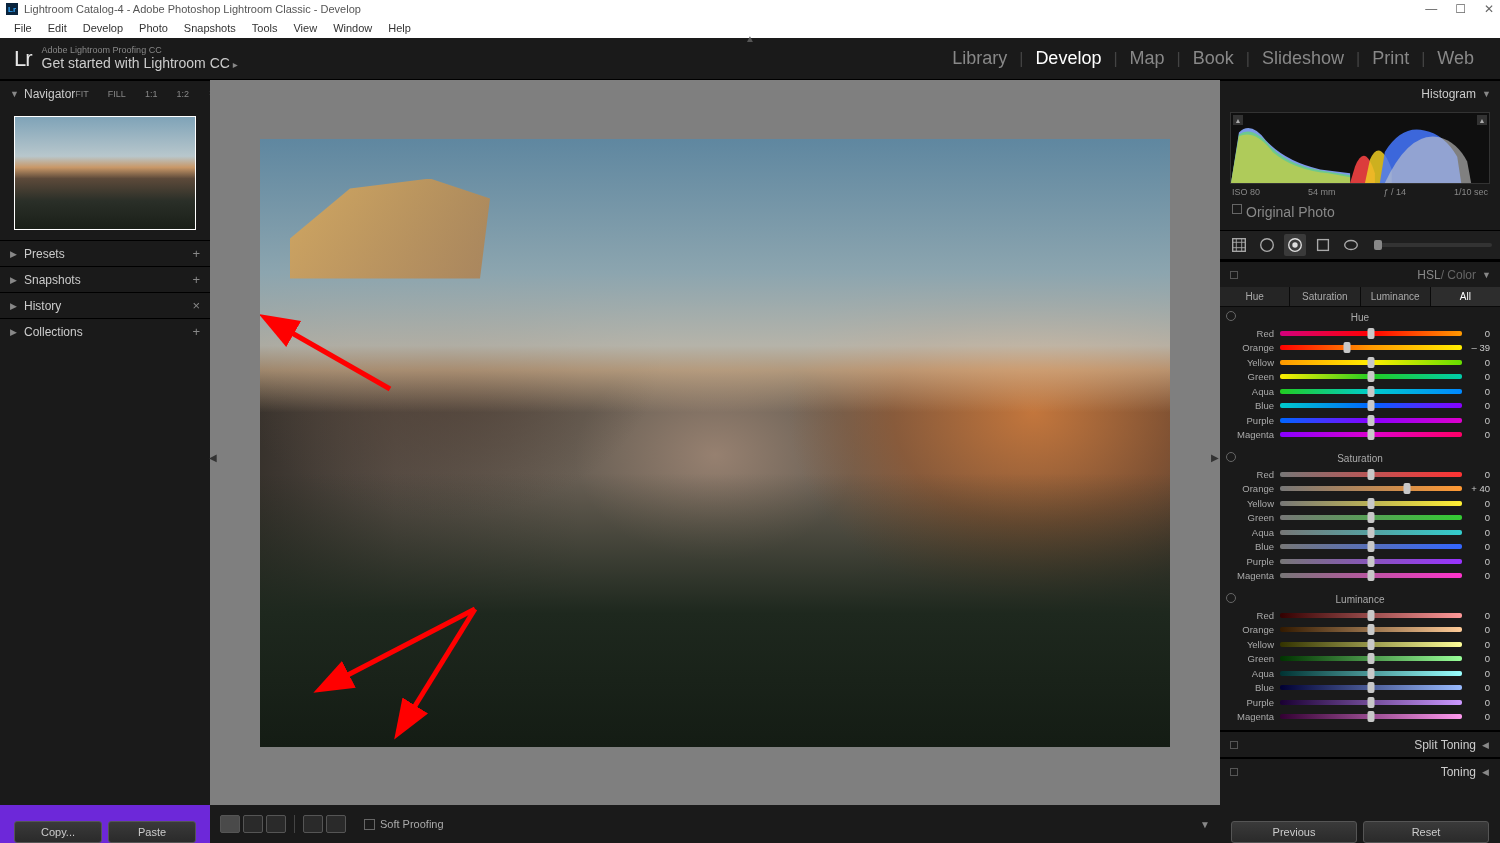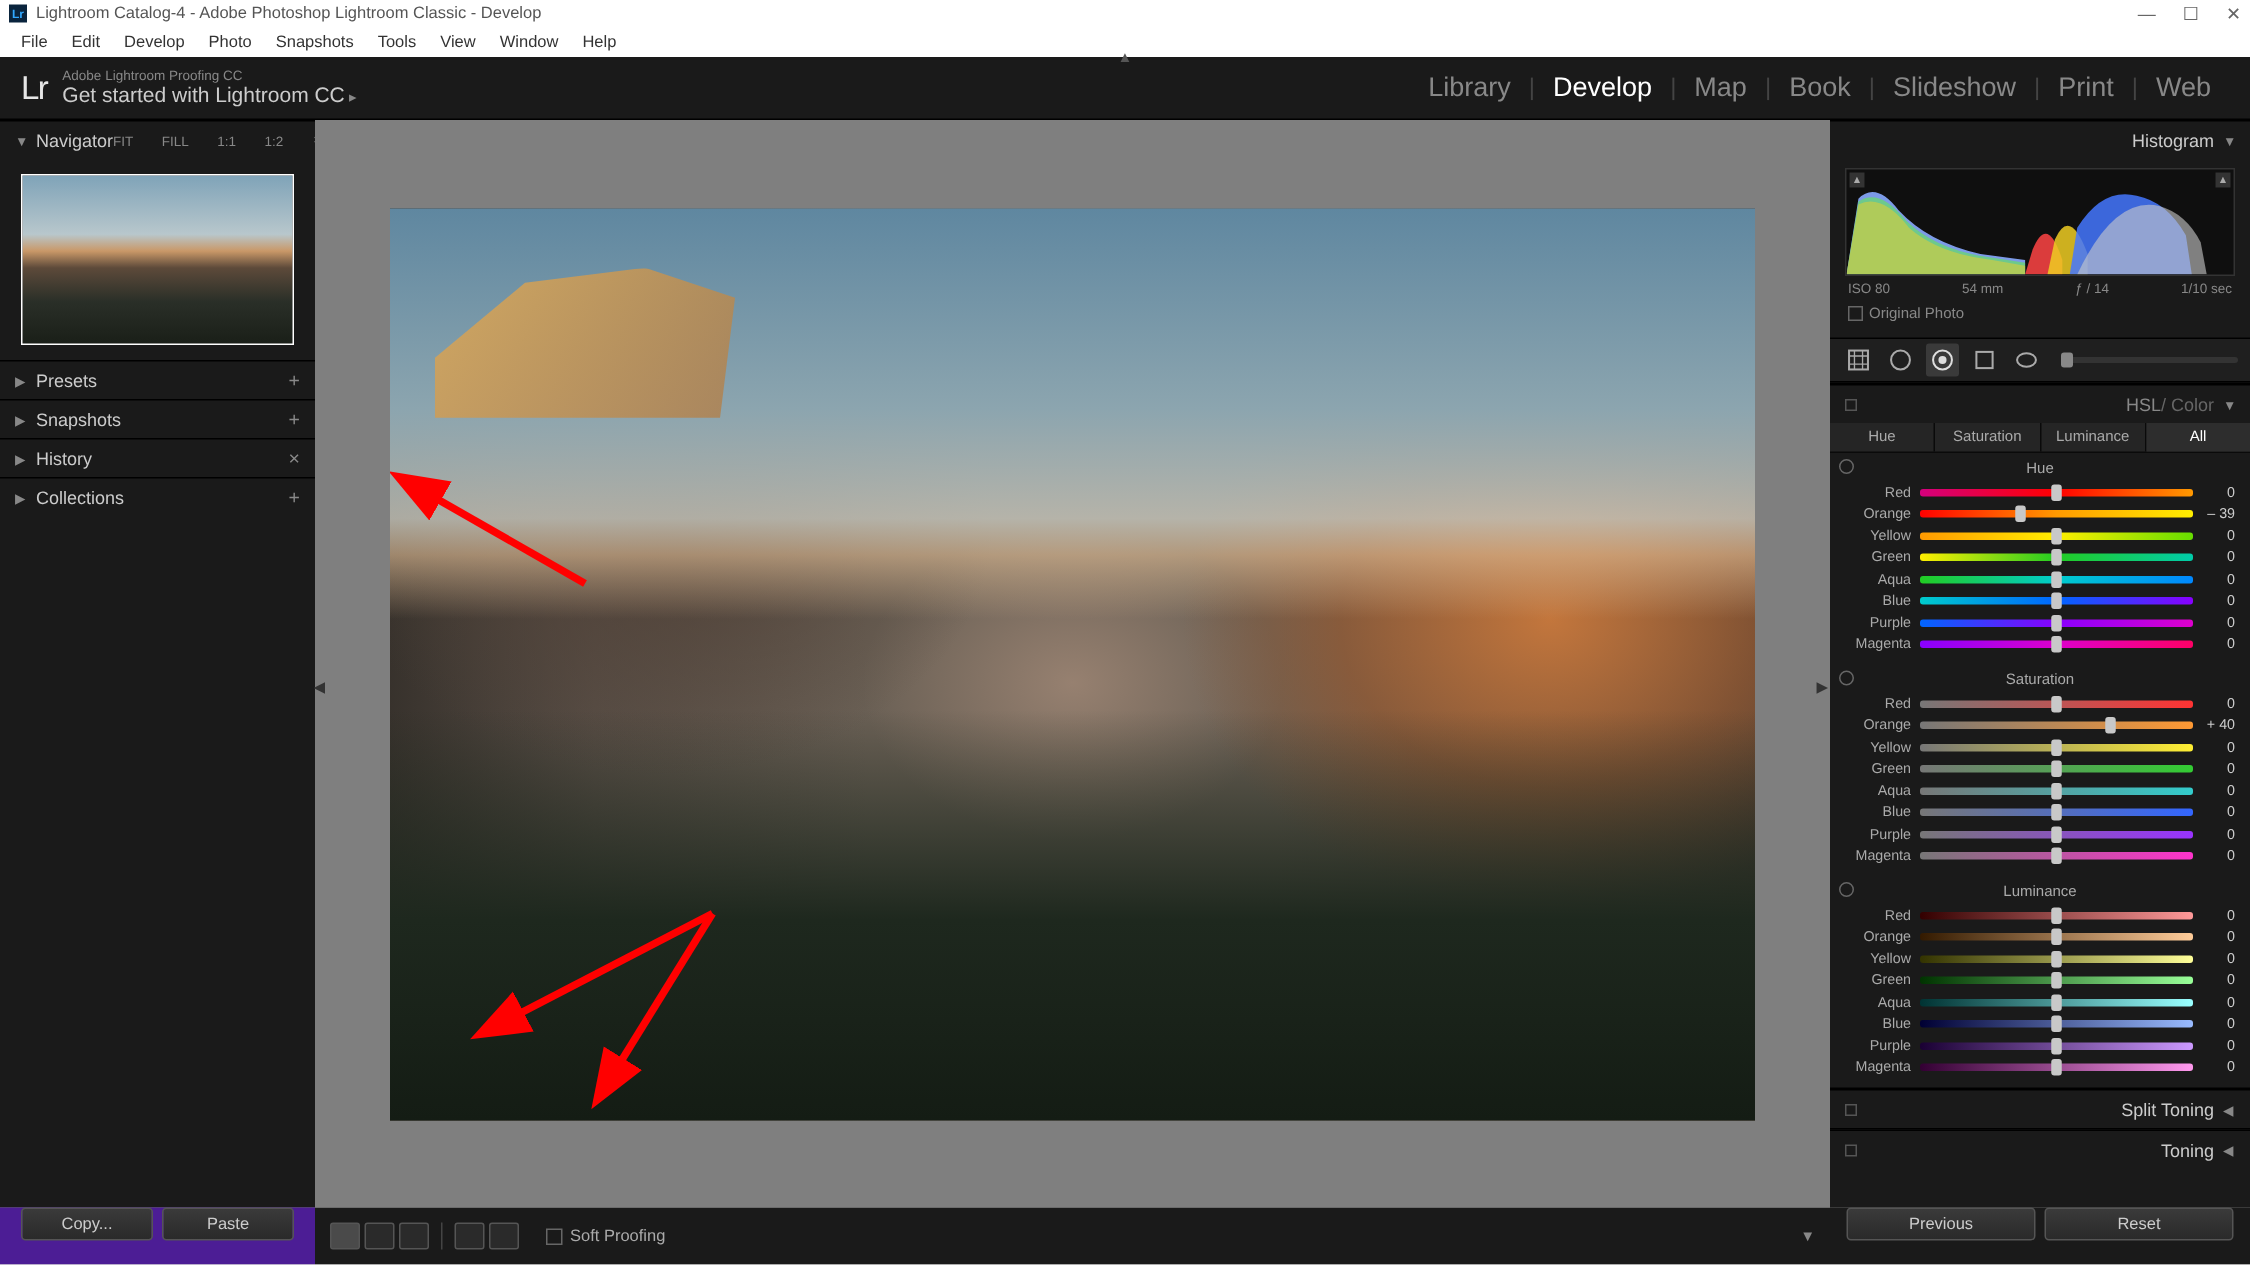--- a/index.html
+++ b/index.html
@@ -63,21 +63,21 @@
 .cliff-top { position: absolute; top: 40px; left: 30px; width: 200px; height: 100px; background: linear-gradient(135deg, rgba(220,170,90,0.9), rgba(180,120,60,0.7)); clip-path: polygon(0 60%, 30% 10%, 70% 0%, 100% 20%, 95% 100%, 0 100%); }
 .arrow-svg { position: absolute; top: 0; left: 0; pointer-events: none; }
 
 
 .histogram-box { padding: 6px 10px; }
 .histogram { height: 72px; background: #0f0f0f; border: 1px solid #333; position: relative; overflow: hidden; }
 .histo-clip { position: absolute; top: 2px; width: 10px; height: 10px; background: #333; font-size: 7px; color: #aaa; display: flex; align-items: center; justify-content: center; }
 .histo-clip.l { left: 2px; } .histo-clip.r { right: 2px; }
 .histo-svg { width: 100%; height: 100%; }
 .histo-meta { display: flex; justify-content: space-between; color: #888; font-size: 9px; padding: 3px 2px; }
-.histo-check { display: flex; gap: 4px; color: #888; font-size: 10px; padding: 4px 2px; }
+.histo-check { display: flex; gap: 4px; color: #888; font-size: 14px; padding: 4px 2px; }
 .histo-check .box { width: 10px; height: 10px; border: 1px solid #666; }
 
 
 .tool-strip { height: 30px; background: #1f1f1f; border-top: 1px solid #000; border-bottom: 1px solid #000; display: flex; align-items: center; padding: 0 8px; gap: 6px; }
 .tool { width: 22px; height: 22px; display: flex; align-items: center; justify-content: center; color: #aaa; border-radius: 2px; }
 .tool.active { background: #3a3a3a; }
 .tool svg { width: 18px; height: 18px; }
 .tool-slider { flex: 1; height: 4px; background: #333; margin-left: 6px; border-radius: 2px; position: relative; }
 .tool-slider::before { content: ""; position: absolute; left: 0; top: -3px; width: 8px; height: 10px; background: #888; border-radius: 2px; }
 
@@ -92,23 +92,23 @@
 .hsl-section-title { text-align: center; color: #aaa; font-size: 10px; padding: 3px 0; position: relative; }
 .hsl-section-title .target { position: absolute; left: -4px; top: 2px; width: 10px; height: 10px; border: 1px solid #666; border-radius: 50%; }
 .slider-row { display: flex; align-items: center; height: 14.5px; }
 .slider-label { width: 50px; text-align: right; color: #aaa; font-size: 9.5px; padding-right: 6px; }
 .slider-track { flex: 1; height: 5px; border-radius: 2px; position: relative; }
 .slider-handle { position: absolute; top: -3px; width: 7px; height: 11px; background: #c8c8c8; border-radius: 2px; transform: translateX(-50%); }
 .slider-value { width: 28px; text-align: right; color: #ccc; font-size: 9.5px; padding-left: 4px; }
 
 
 .bottom { display: flex; height: 38px; }
-.bottom-left { width: 210px; background: #4c1d95; display: flex; align-items: flex-start; justify-content: center; gap: 6px; padding: 0 12px; }
+.bottom-left { width: 210px; background: #6d28d9; display: flex; align-items: flex-end; justify-content: center; gap: 6px; padding: 0 12px; }
 .bottom-center { flex: 1; background: #1a1a1a; display: flex; align-items: center; padding: 0 10px; gap: 8px; }
-.bottom-right { width: 280px; background: #1a1a1a; display: flex; align-items: flex-start; justify-content: center; gap: 6px; padding: 0 8px; }
+.bottom-right { width: 280px; background: #1a1a1a; display: flex; align-items: flex-end; justify-content: center; gap: 6px; padding: 0 8px; }
 .btn { background: linear-gradient(#3a3a3a,#2a2a2a); border: 1px solid #555; color: #ccc; font-size: 11px; padding: 4px 0; width: 88px; text-align: center; border-radius: 3px; cursor: pointer; }
 .btn.wide { width: 126px; }
 .view-mode-group { display: flex; gap: 3px; align-items: center; }
 .view-btn { width: 20px; height: 18px; border: 1px solid #555; background: #2a2a2a; border-radius: 2px; }
 .view-btn.on { background: #4a4a4a; }
 .soft-proof { display: flex; align-items: center; gap: 5px; color: #aaa; font-size: 11px; margin-left: 10px; }
 .soft-proof .box { width: 11px; height: 11px; border: 1px solid #666; }
 .view-select { margin-left: auto; color: #888; font-size: 10px; }
 
 

